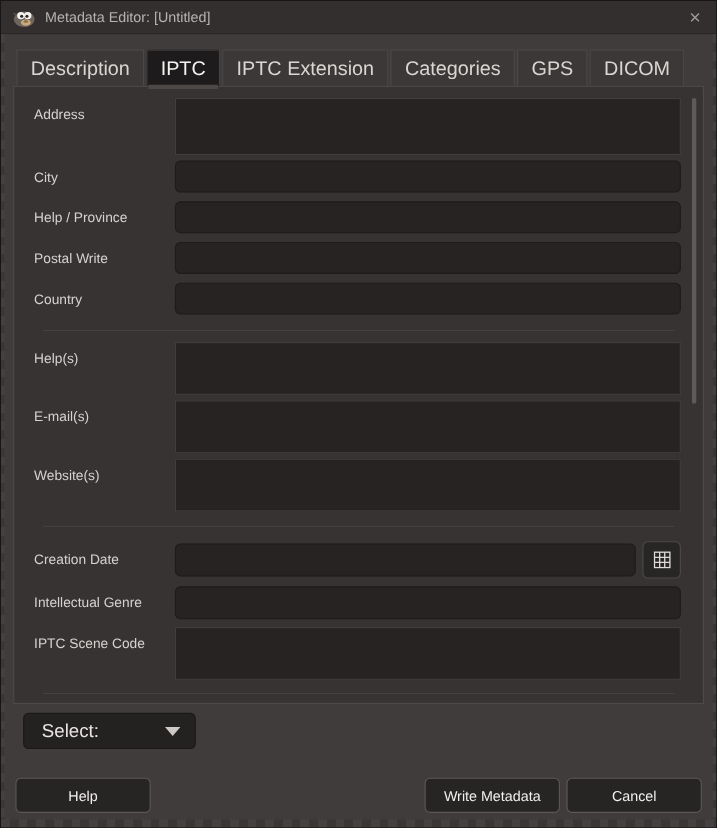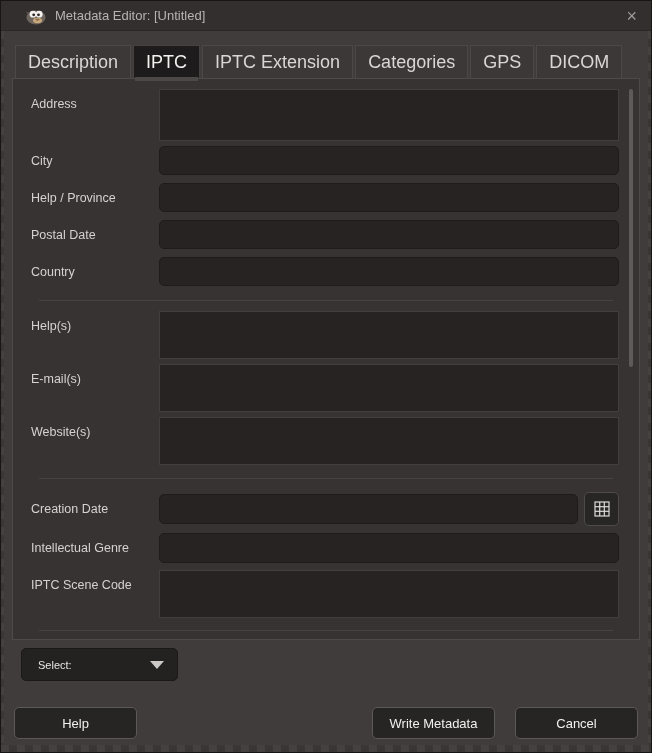--- a/index.html
+++ b/index.html
@@ -24,21 +24,21 @@
     position: absolute; top: 30px; bottom: 7px; width: 3px;
     background: repeating-linear-gradient(180deg, #454141 0 8px, #393635 8px 16px);
   }
   .edge-left { left: 0; } .edge-right { right: 0; }
 
   
   .titlebar {
     height: 30px; background: #332f2f;
     border-bottom: 1px solid #2a2727;
     display: flex; align-items: center;
-    padding: 0 12px 0 24px;
+    padding: 0 12px 0 10px;
   }
   .wilber { width: 22px; height: 18px; flex: 0 0 auto; }
   .title-text {
     margin-left: 8px; color: #b7b3b1; font-size: 13px;
     flex: 1 1 auto;
     white-space: nowrap; overflow: hidden;
   }
   .close-btn {
     background: none; border: none; color: #9f9b99;
     font-size: 18px; line-height: 18px; cursor: default;
@@ -125,33 +125,33 @@
   }
 
   
   .select-row { margin: 8px 0 0 9px; }
   .select-dd {
     width: 157px; height: 33px;
     background: #242121;
     border: 1px solid #1a1818; border-radius: 5px;
     display: flex; align-items: center;
     padding: 0 13px 0 16px;
-    color: #e8e5e3; font-size: 11px;
+    color: #e8e5e3; font-size: 17px;
     font-family: inherit;
     cursor: default;
   }
   .dd-arrow {
     margin-left: auto; width: 0; height: 0;
     border-left: 7px solid transparent;
     border-right: 7px solid transparent;
     border-top: 8px solid #cdc9c7;
   }
 
   
-  .footer { display: flex; align-items: center; margin: 26px 2px 0 2px; gap: 14px; }
+  .footer { display: flex; align-items: center; margin: 26px 2px 0 2px; }
   .btn {
     height: 32px; min-width: 123px;
     background: #272424;
     border: 1px solid #5c5858; border-radius: 5px;
     color: #f2f0ee; font-size: 13px;
     font-family: inherit;
     padding: 0 14px;
     cursor: default;
   }
   .btn.write { margin-left: auto; text-align: center; }
@@ -209,21 +209,21 @@
         </div>
         <div class="row row-gap8">
           <span class="flabel">City</span>
           <input class="field entry" value="" style="">
         </div>
         <div class="row row-gap8">
           <span class="flabel">Help / Province</span>
           <input class="field entry" value="" style="">
         </div>
         <div class="row row-gap8">
-          <span class="flabel">Postal Date</span>
+          <span class="flabel">Postal Write</span>
           <input class="field entry" value="" style="">
         </div>
         <div class="row">
           <span class="flabel">Country</span>
           <input class="field entry" value="" style="">
         </div>
 
         <div class="sep"></div>
 
         <div class="row multi row-gap5">

